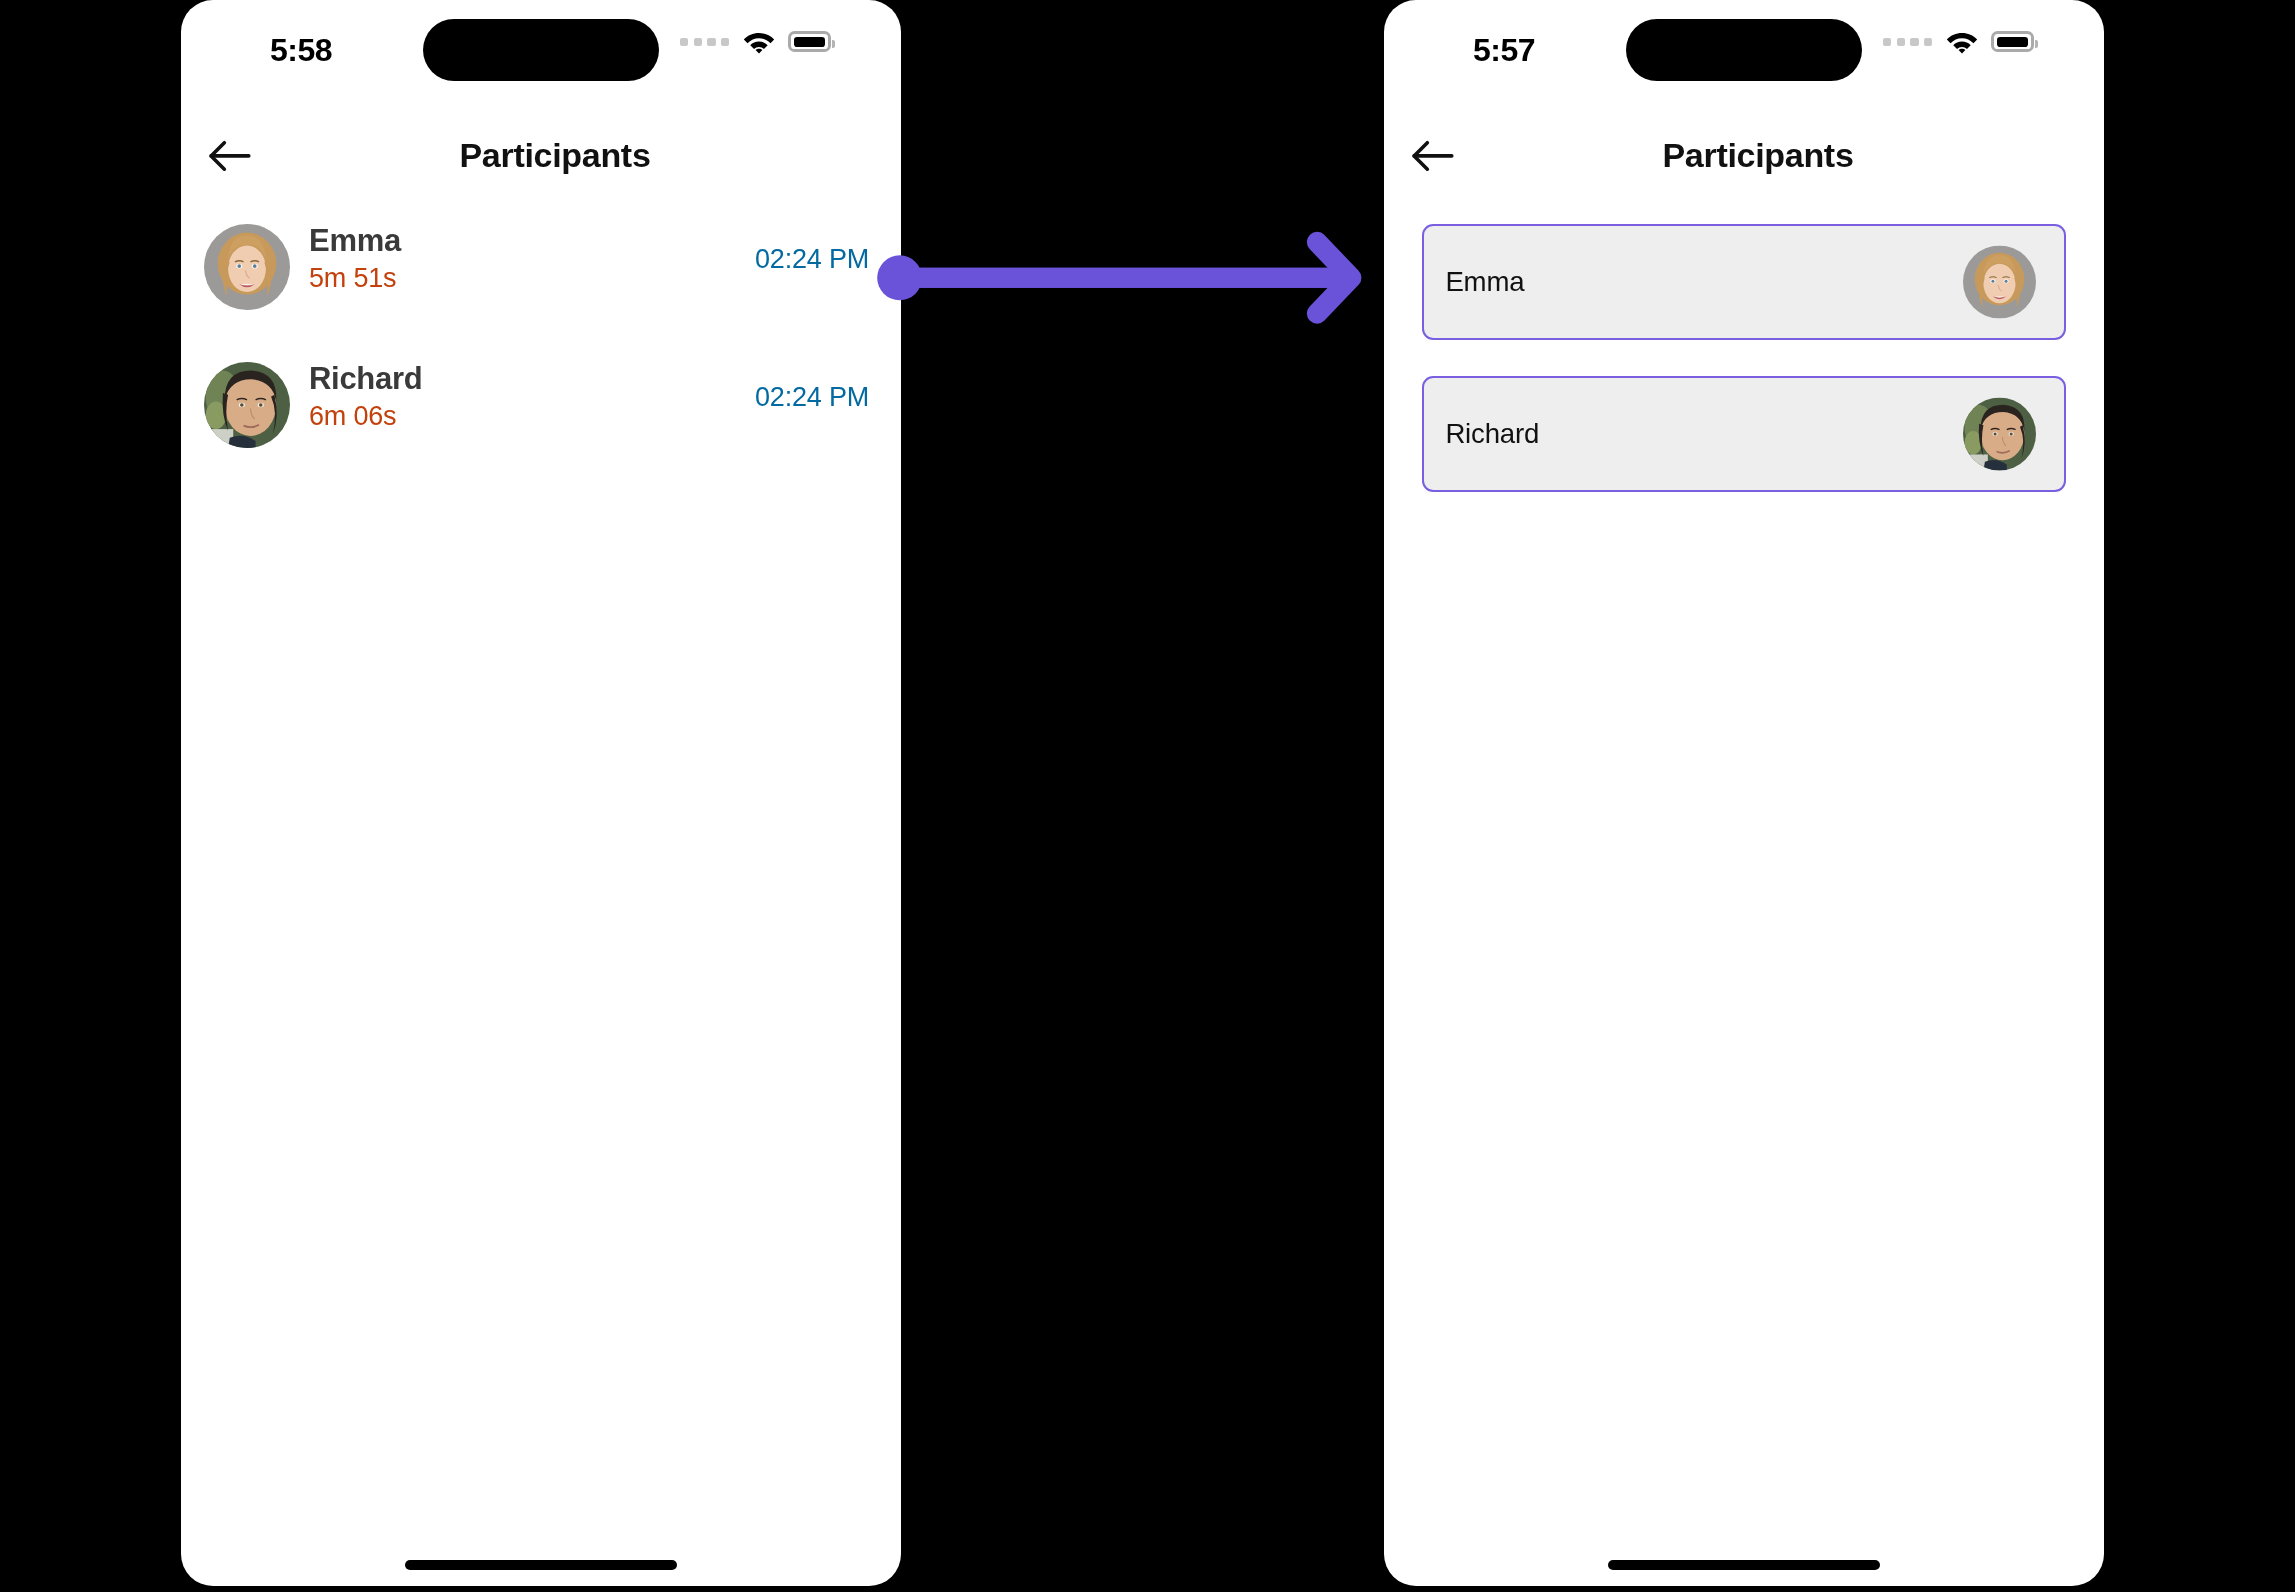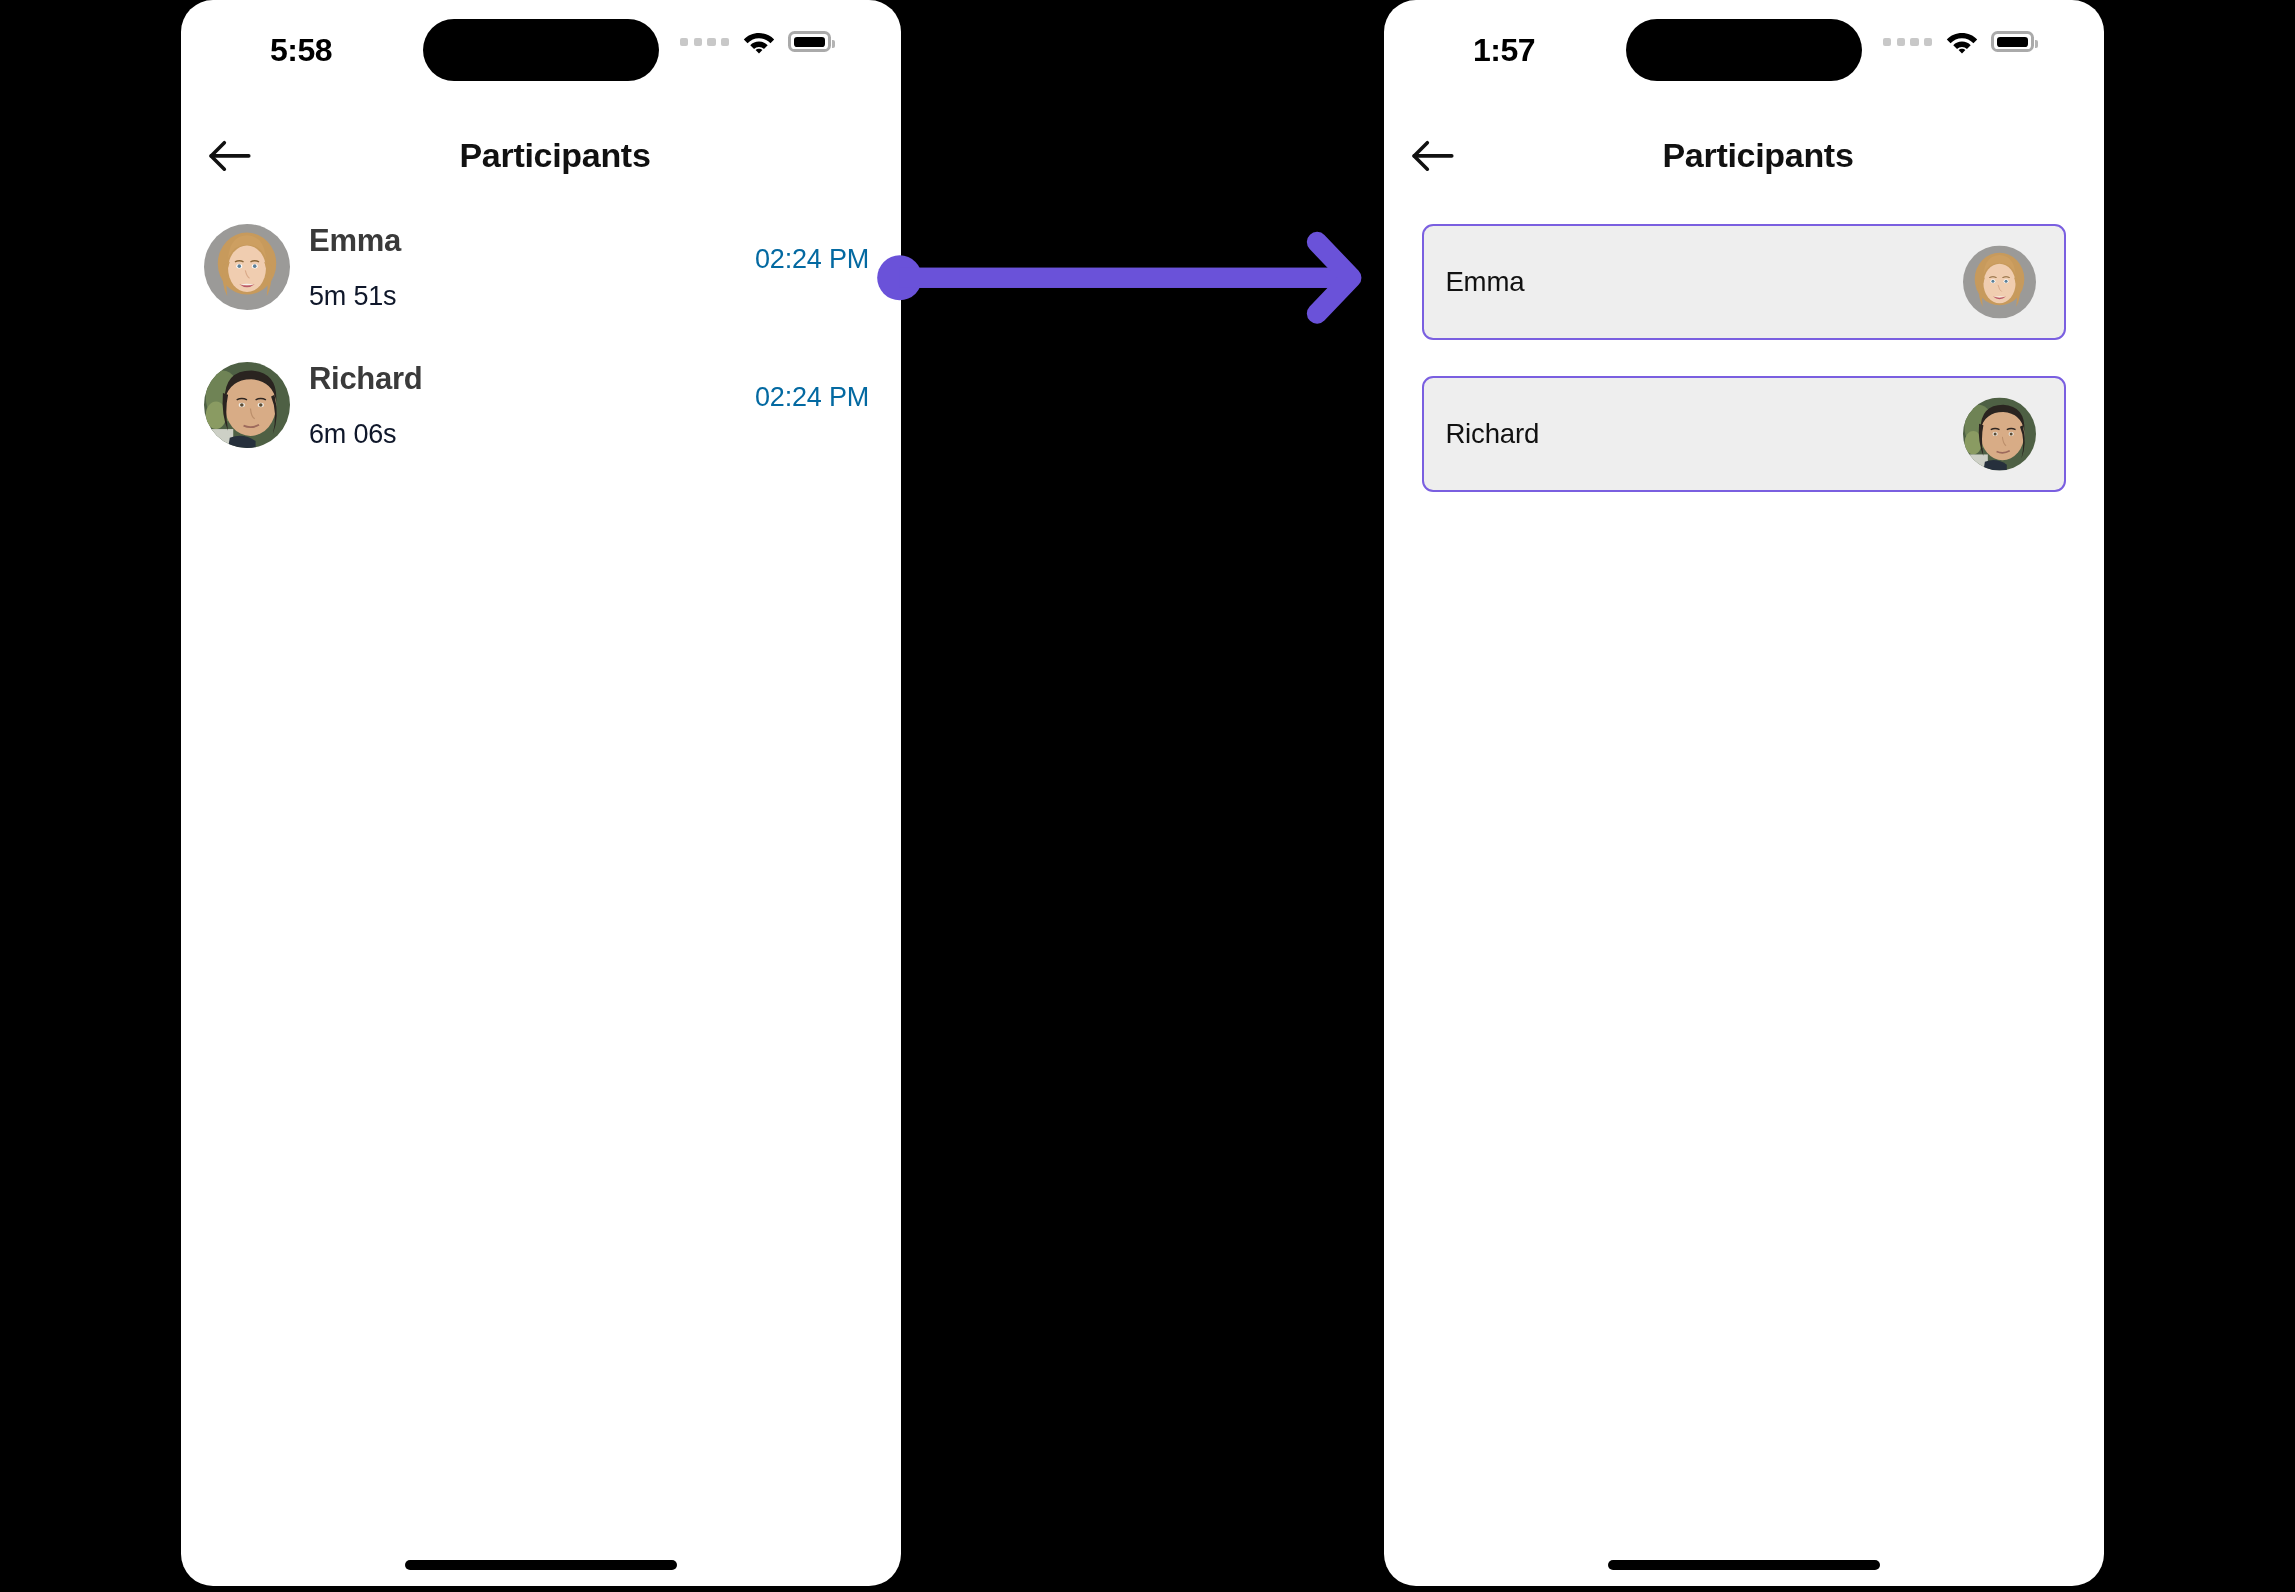--- a/index.html
+++ b/index.html
@@ -143,22 +143,22 @@
   }
   .row-name {
     font-size: 31px;
     font-weight: bold;
     color: #3a3a3a;
     line-height: 1.18;
     letter-spacing: -0.3px;
   }
   .row-duration {
     font-size: 27px;
-    color: #0f172a;
-    margin-top: 21px;
+    color: #c2410c;
+    margin-top: 3px;
     letter-spacing: -0.2px;
   }
   .row-time {
     position: absolute;
     right: 32px;
     top: 24.5px;
     font-size: 27px;
     color: #0369a1;
     letter-spacing: -0.2px;
   }
@@ -329,21 +329,21 @@
     </div>
 
   </div>
 
   <div class="home-indicator"></div>
 </div>
 
 <div class="phone" id="phone-right">
 
   <div class="status-bar">
-    <div class="status-time">1:57</div>
+    <div class="status-time">5:57</div>
     <div class="dynamic-island"></div>
     <div class="status-right">
       <span class="cell-dots">
           <i></i>
           <i></i>
           <i></i>
           <i></i>
         </span>
       <span class="wifi-icon">
         <svg viewBox="0 0 62 46">

